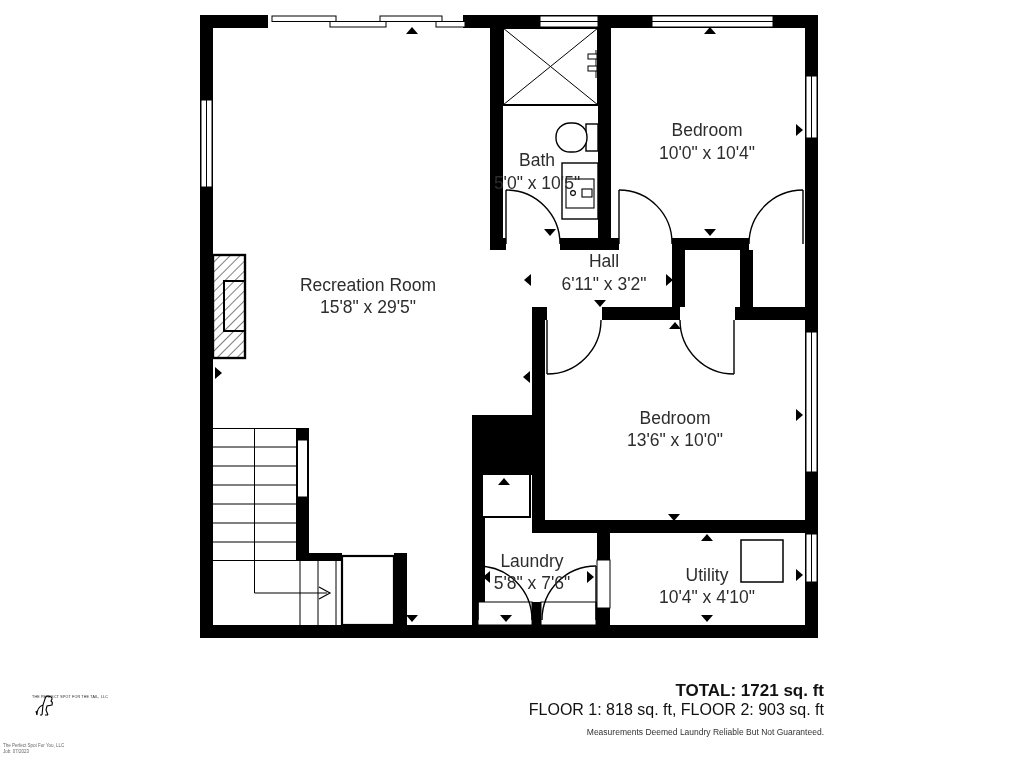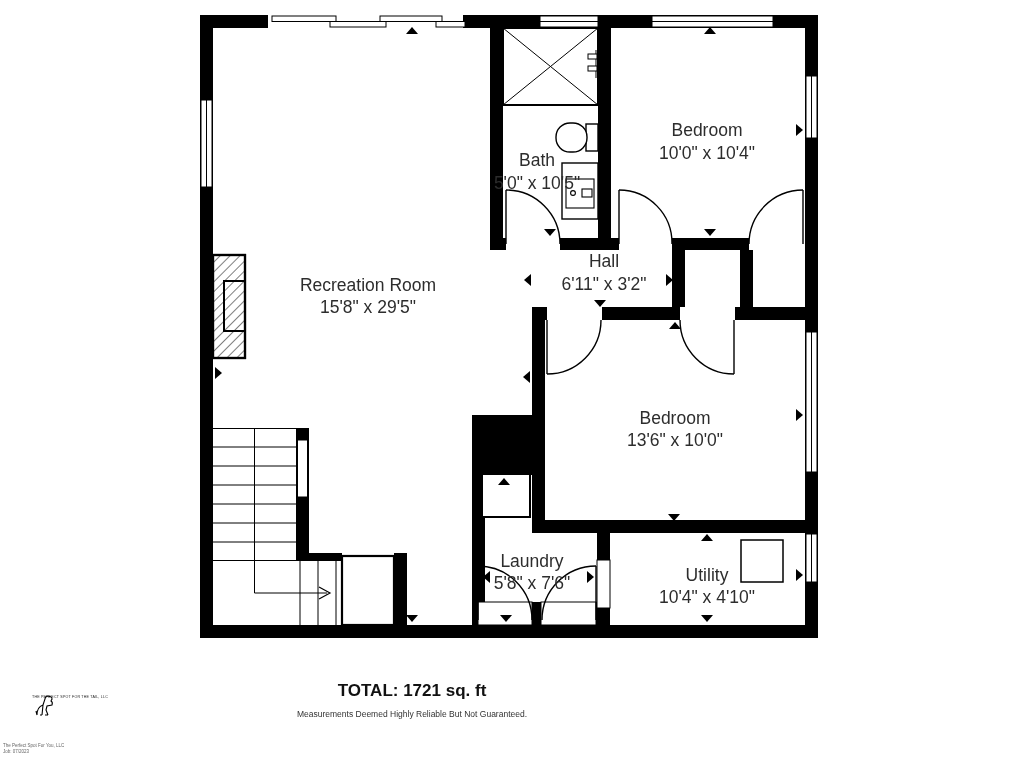--- a/index.html
+++ b/index.html
@@ -7,21 +7,21 @@
   .canvas{position:relative;width:1024px;height:768px;background:#fff;overflow:hidden;}
   svg{position:absolute;left:0;top:0;}
   svg text{font-family:"Liberation Sans",sans-serif;}
   .room-name,.room-dims{font-size:17.5px;fill:#2d2d2d;}
   .wall{fill:#000;}
   .win{fill:#fff;stroke:#000;stroke-width:1;}
   .thin{stroke:#000;stroke-width:1;fill:none;}
   .door{stroke:#000;stroke-width:1.4;fill:none;}
   .fix{stroke:#000;fill:#fff;}
   .mark{fill:#000;}
-  .footer{position:absolute;left:0;top:681px;width:824px;text-align:center;color:#111;}
+  .footer{position:absolute;left:0;top:681px;width:824px;text-align:right;color:#111;}
   .footer .total{font-weight:bold;font-size:17px;line-height:20px;}
   .footer .line{font-size:16px;line-height:18px;}
   .footer .disclaimer{font-size:8.5px;margin-top:8px;color:#333;}
   .logo{position:absolute;left:32px;top:694px;width:68px;text-align:center;}
   .logo .logo-text{font-size:3.6px;letter-spacing:.2px;color:#222;margin-top:1px;white-space:nowrap;}
   .corner-note{position:absolute;left:3px;top:743px;font-size:4.5px;line-height:5.5px;color:#666;}
 </style>
 </head>
 <body>
 
@@ -230,21 +230,22 @@
     </g>
     <g>
       <text class="room-name" x="707" y="581">Utility</text>
       <text class="room-dims" x="707" y="603">10'4" x 4'10"</text>
     </g>
   </g>
 </svg>
 
 <div class="footer">
   <div class="total">TOTAL: 1721 sq. ft</div>
-  <div class="disclaimer">Measurements Deemed Highly Reliable But Not Guaranteed.</div>
+  <div class="line">FLOOR 1: 818 sq. ft, FLOOR 2: 903 sq. ft</div>
+  <div class="disclaimer">Measurements Deemed Laundry Reliable But Not Guaranteed.</div>
 </div>
 
 <div class="logo">
   <svg width="26" height="22" viewBox="0 0 26 22">
     <path d="M5 21 C5 15 8 12 11 11 L13 5 Q13 2 16 2 L19 3 Q20 3 20 5 L19 7 Q21 8 20 11 L15 12 L14 16 L16 21 M5 21 L4 17 M16 21 L13 21 M11 11 L10 21 M10 21 L8 21" stroke="#000" fill="none" stroke-width="1.1"></path>
   </svg>
   <div class="logo-text">THE PERFECT SPOT FOR THE TAIL, LLC</div>
 </div>
 
 <div class="corner-note">

